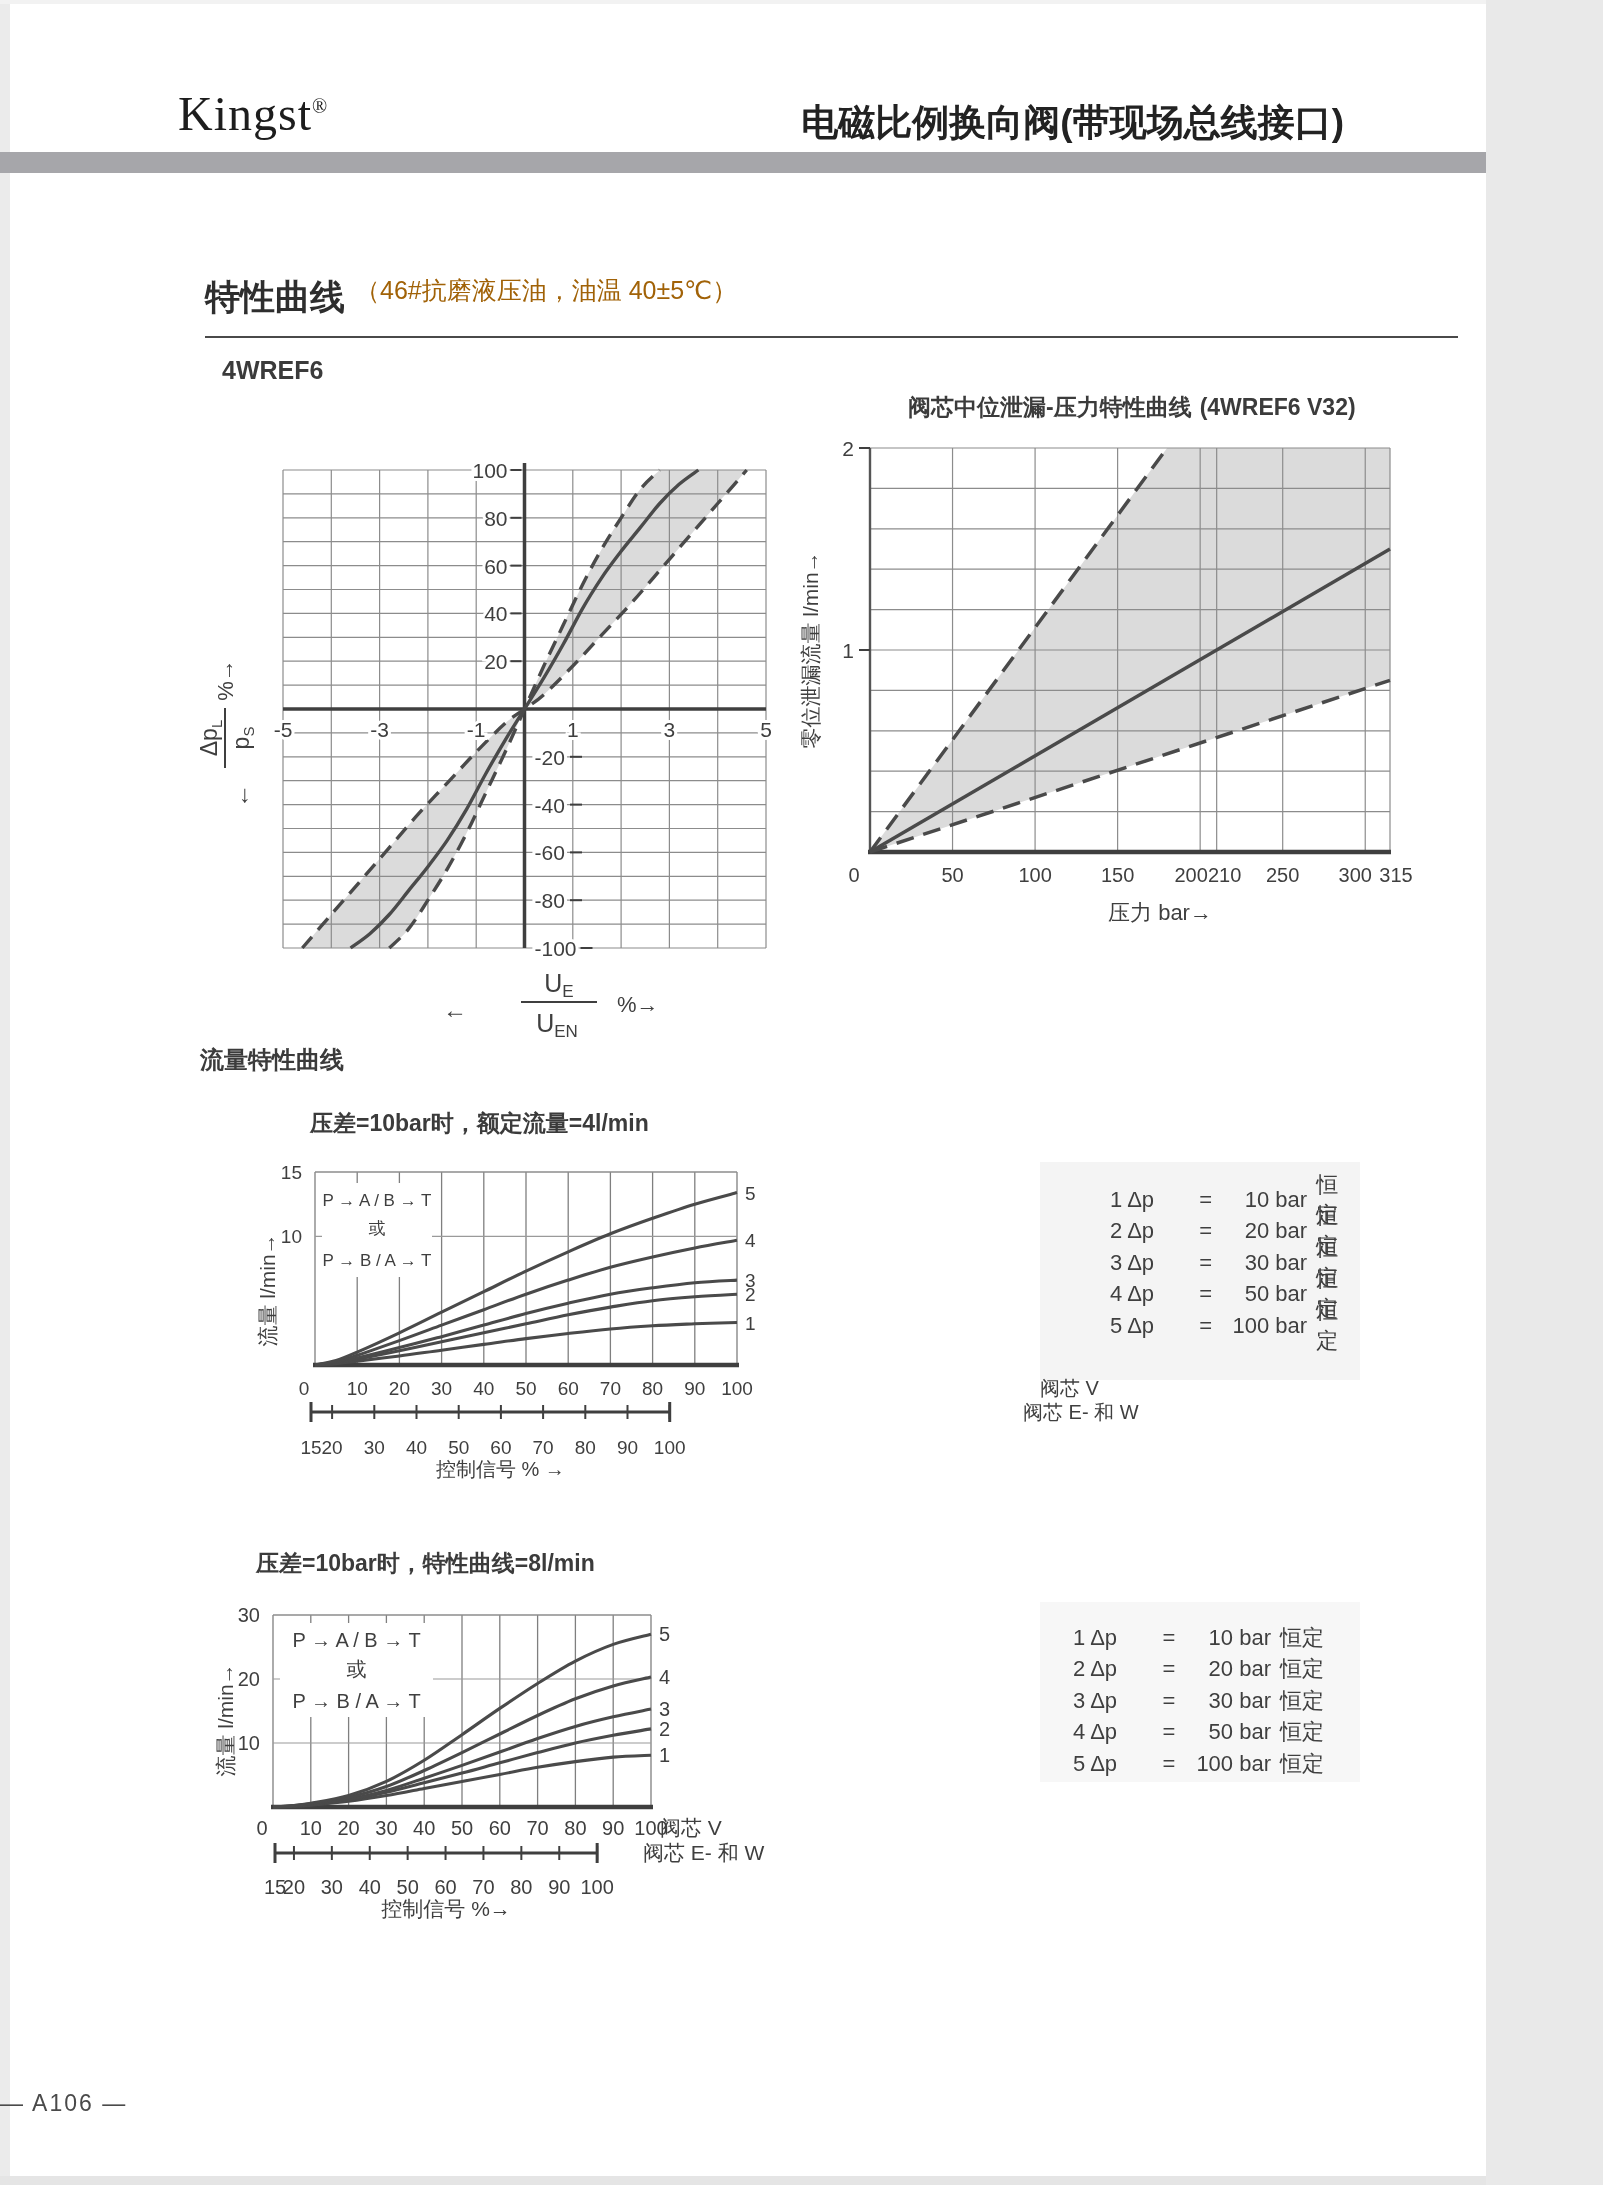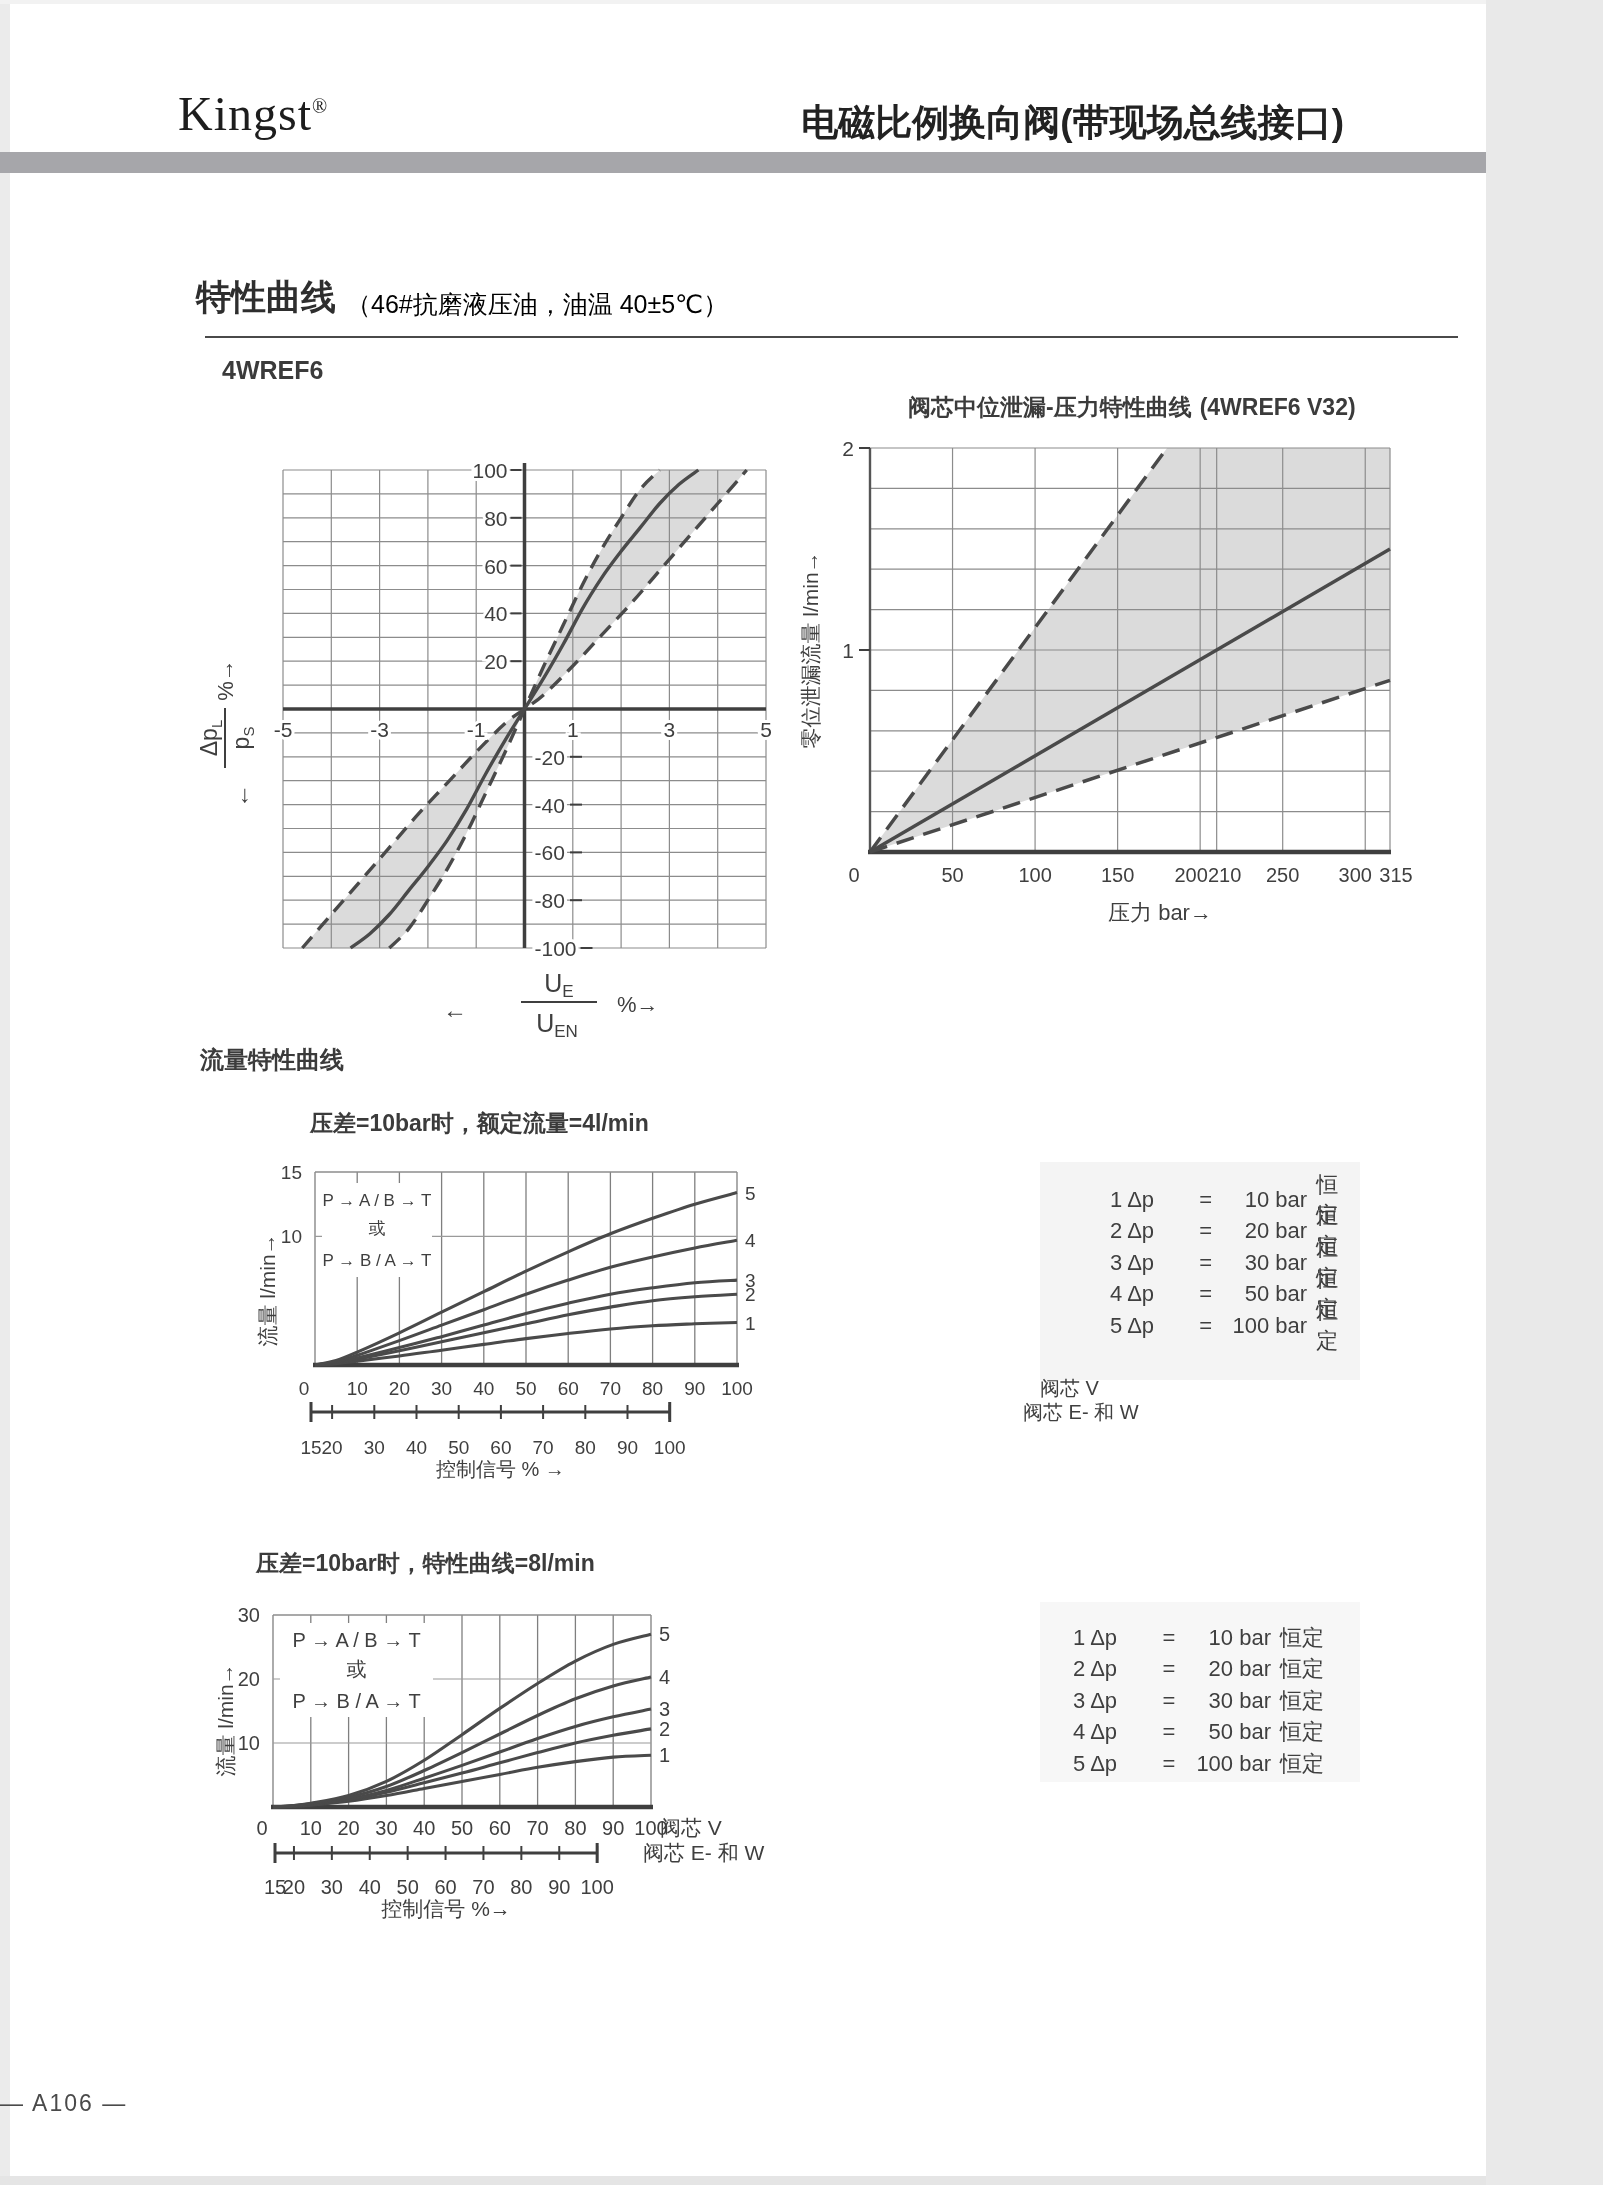--- a/index.html
+++ b/index.html
@@ -7,23 +7,23 @@
         font-family:"Liberation Sans","DejaVu Sans",sans-serif;color:#3b3b3b;}
   .abs{position:absolute;}
   .edge-l{left:0;top:0;width:10px;height:100%;background:#ebebeb;}
   .edge-t{left:0;top:0;width:100%;height:4px;background:#f2f2f2;}
   .edge-b{left:0;top:2176px;width:100%;height:9px;background:#e5e5e5;}
   .brand{left:178px;top:86px;font-family:"Liberation Serif","DejaVu Serif",serif;
          font-size:48px;color:#1d1d1d;letter-spacing:1px;}
   .brand sup{font-size:20px;}
   .doc-title{right:142px;top:98px;font-size:37px;font-weight:bold;color:#222;}
   .top-bar{left:0;top:152px;width:1603px;height:21px;}
-  .section-head{left:196px;top:274px;display:flex;align-items:flex-end;}
+  .section-head{left:205px;top:274px;display:flex;align-items:flex-start;}
   .sec-title{font-size:35px;font-weight:bold;color:#2e2e2e;}
-  .sec-sub{font-size:25px;margin-left:10px;color:#000000;}
+  .sec-sub{font-size:25px;margin-left:10px;color:#a16207;}
   .rule{left:205px;top:336px;width:1253px;height:2px;background:#4a4a4a;}
   .model{left:222px;top:356px;font-size:25px;font-weight:bold;}
   .c-title{font-size:23px;font-weight:bold;}
   .c1-title{left:225px;top:392px;}
   .c2-title{left:908px;top:392px;}
   .ps{font-size:20px;margin-left:6px;}
   .sfx{margin-left:8px;margin-top:36px;}
   .side-tab{left:1490px;top:431px;width:113px;height:191px;display:flex;align-items:center;justify-content:center;
             color:#fff;font-size:48px;font-weight:bold;}
   .flow-head{left:200px;top:1044px;font-size:24px;font-weight:bold;font-family:Liberation Serif, serif;}

